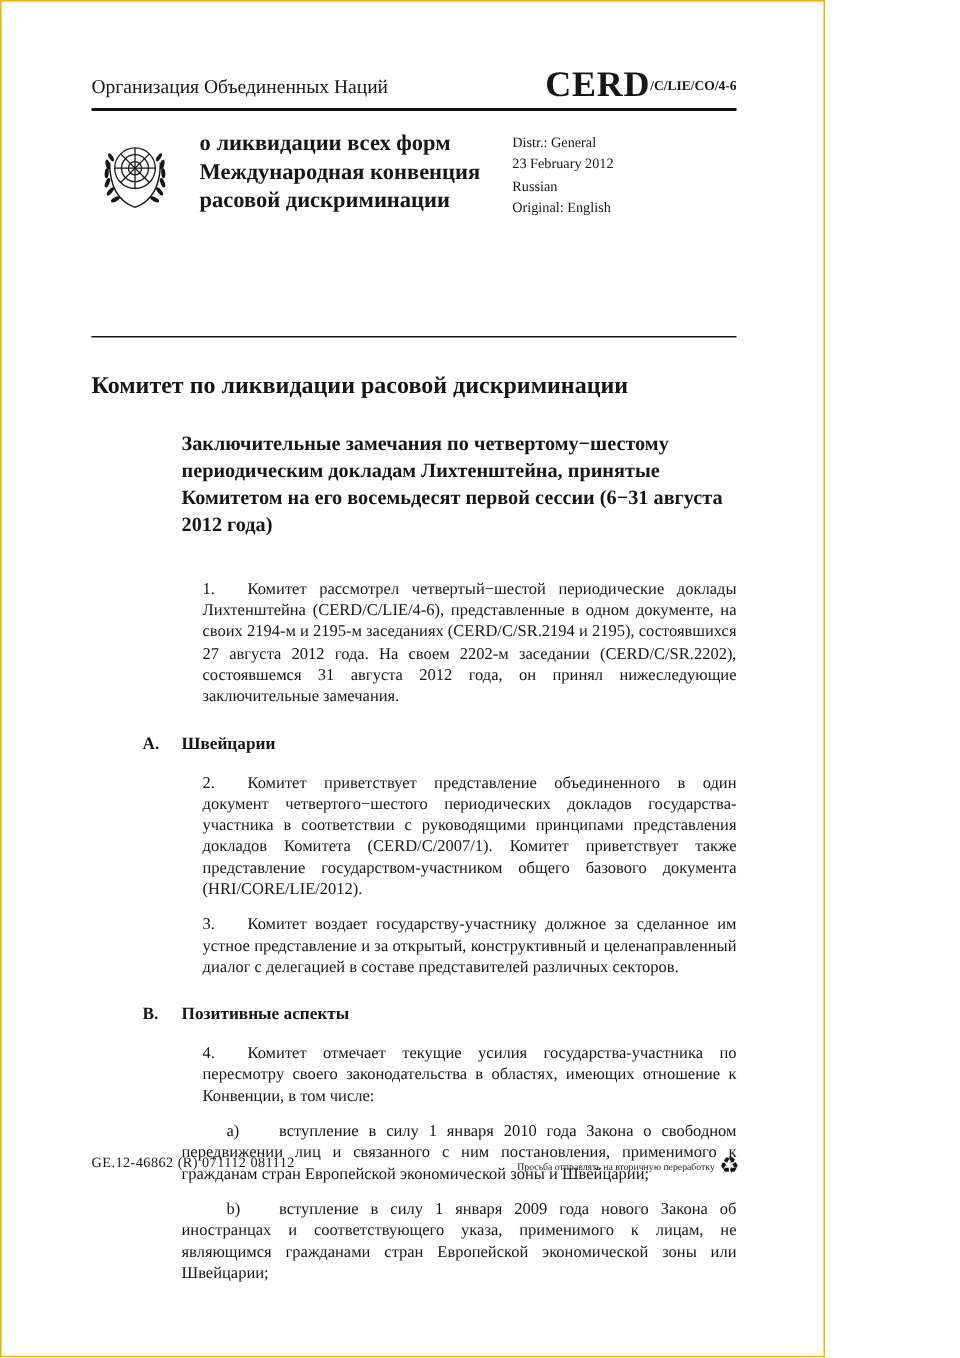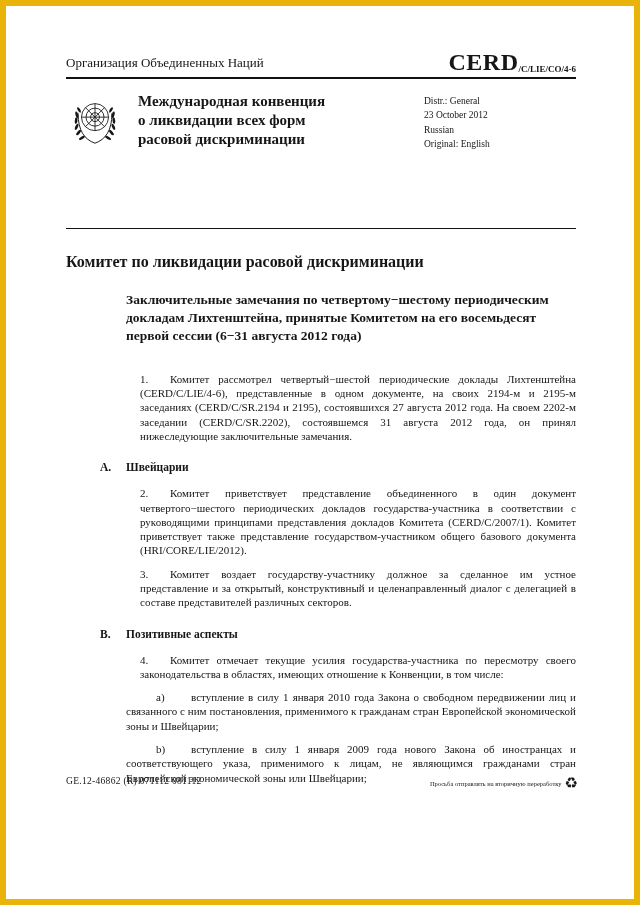--- a/index.html
+++ b/index.html
@@ -2,43 +2,43 @@
 <html><head>
 <meta charset="utf-8">
 <style>
   html, body {
     margin: 0;
     padding: 0;
     background: #ffffff;
   }
   .page {
     position: relative;
-    width: 640px;
+    width: 550px;
     height: 905px;
     box-sizing: border-box;
     background: #ffffff;
-    border: 6px solid #eab308;
+    border: 1px solid #eab308;
     padding: 44px 58px 0 60px;
     font-family: "Liberation Serif", serif;
     color: #161616;
     overflow: hidden;
   }
   
   .hdr-row {
     display: flex;
     justify-content: space-between;
     align-items: flex-end;
   }
   .org-name {
     font-size: 13px;
     padding-bottom: 3px;
   }
   .doc-symbol {
     display: flex;
-    align-items: flex-end;
+    align-items: center;
   }
   .doc-symbol .sym-main {
     font-size: 24px;
     font-weight: bold;
     letter-spacing: 0.5px;
     line-height: 1;
   }
   .doc-symbol .sym-suffix {
     font-size: 9px;
     font-weight: bold;
@@ -194,27 +194,27 @@
           <ellipse cx="43.5" cy="47.5" rx="3.4" ry="1.4" transform="rotate(28 43.5 47.5)"></ellipse>
           <ellipse cx="47" cy="42" rx="3.4" ry="1.4" transform="rotate(50 47 42)"></ellipse>
           <ellipse cx="49" cy="36" rx="3.4" ry="1.4" transform="rotate(68 49 36)"></ellipse>
           <ellipse cx="49.5" cy="29.5" rx="3.4" ry="1.4" transform="rotate(85 49.5 29.5)"></ellipse>
           <ellipse cx="48.8" cy="23.5" rx="3.4" ry="1.4" transform="rotate(103 48.8 23.5)"></ellipse>
           <ellipse cx="46.5" cy="18.5" rx="3.2" ry="1.3" transform="rotate(122 46.5 18.5)"></ellipse>
         </g>
       </svg>
     </div>
     <div class="mast-title">
+      <span>о ликвидации всех форм</span>
       <span>Международная конвенция</span>
-      <span>о ликвидации всех форм</span>
       <span>расовой дискриминации</span>
     </div>
     <div class="distr-block">
       <span>Distr.: General</span>
-      <span>23 October 2012</span>
+      <span>23 February 2012</span>
       <span>Russian</span>
       <span>Original: English</span>
     </div>
   </div>
 
   <div class="committee-rule"></div>
   <div class="committee-name">Комитет по ликвидации расовой дискриминации</div>
 
   <div class="main">
 

